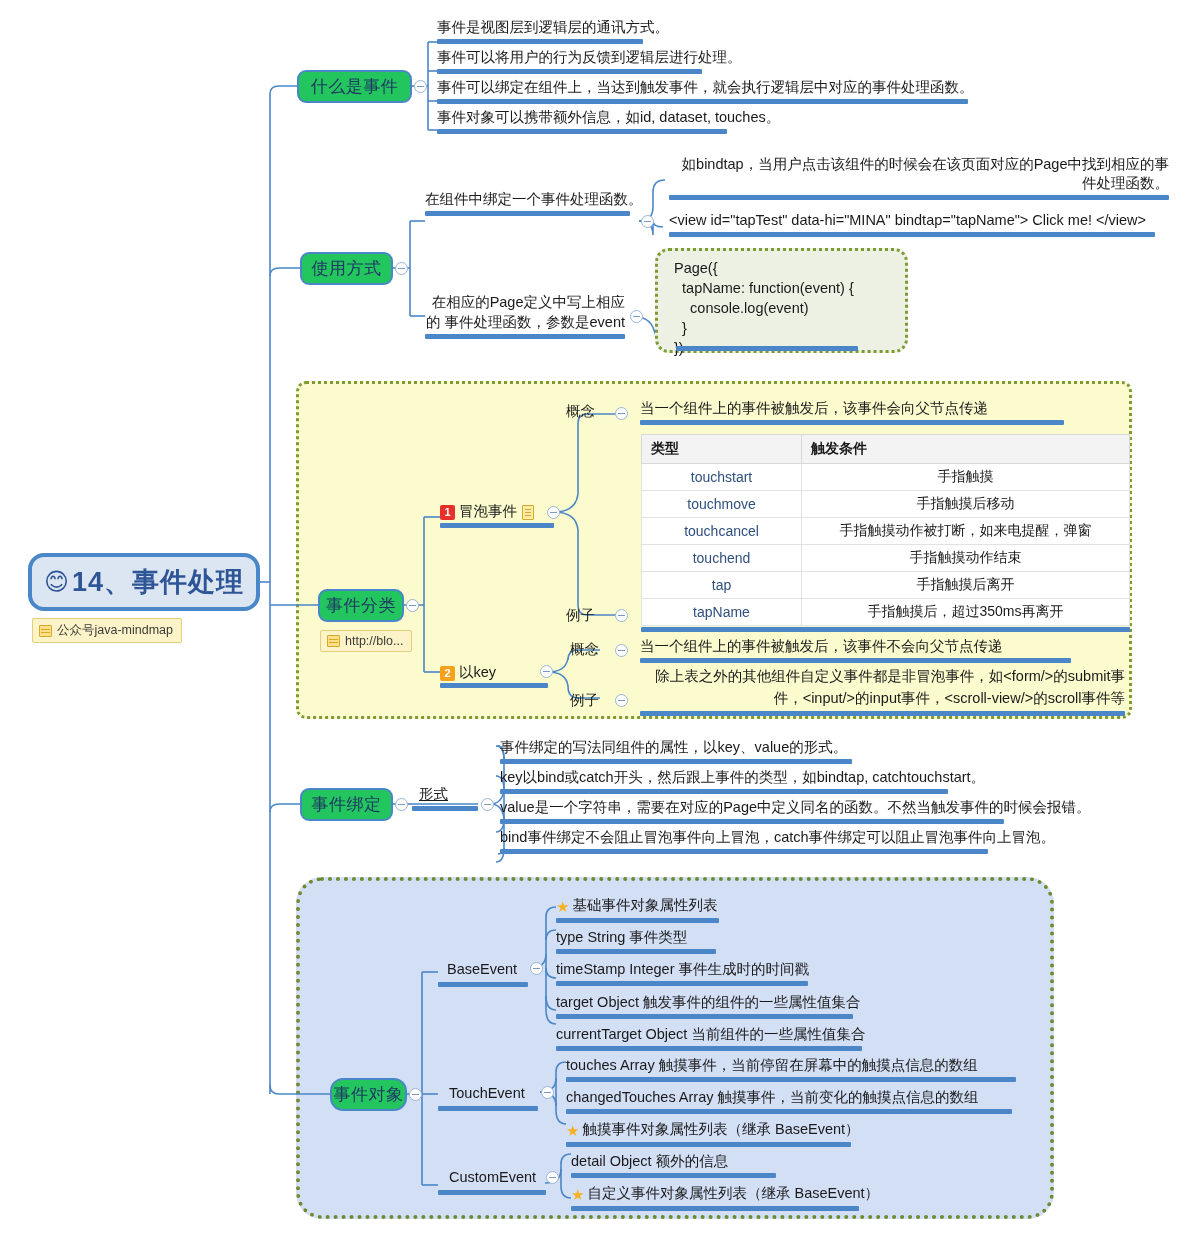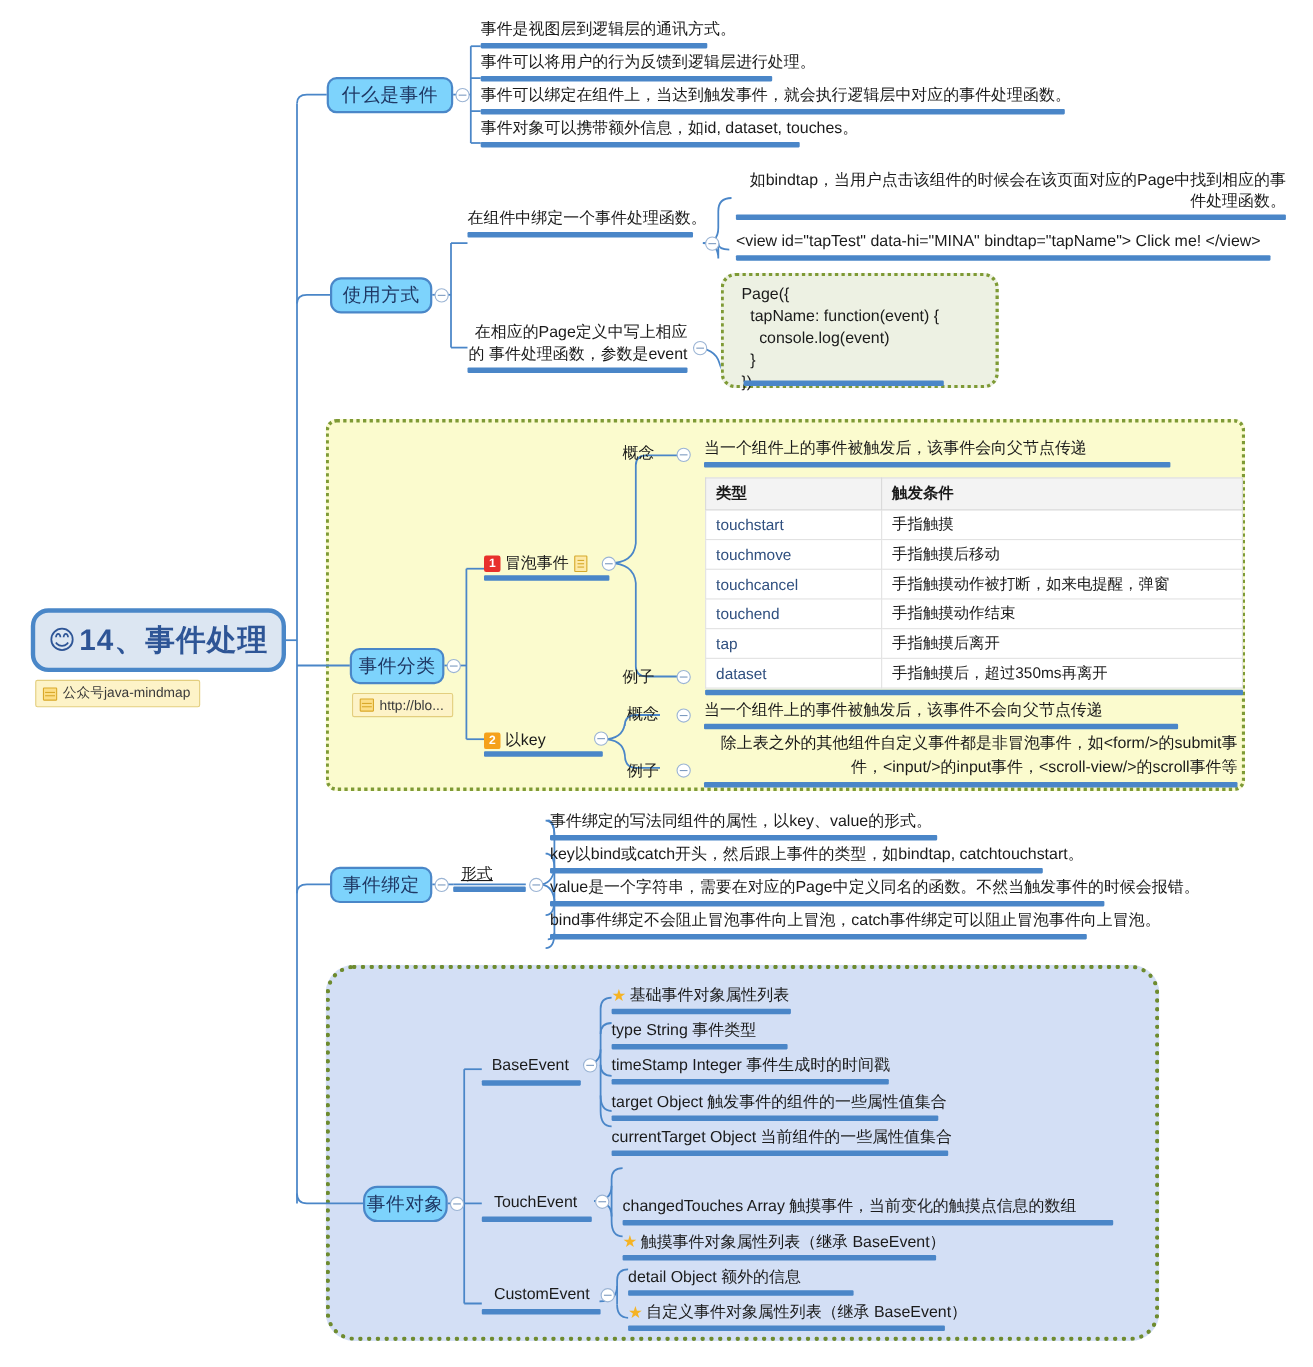--- a/index.html
+++ b/index.html
@@ -40,21 +40,21 @@
   .region-code {
     background: #EDF1E3;
     border: 3px dotted #7E9A35;
     border-radius: 14px;
     left: 655px; top: 248px; width: 253px; height: 105px;
   }
 
   
   .node {
     position: absolute;
-    background: #7dd3fc;
+    background: #22c55e;
     border: 2px solid #4A87C8;
     border-radius: 9px;
     color: #1F3864;
     display: flex;
     align-items: center;
     justify-content: center;
     font-size: 17px;
     letter-spacing: 0.5px;
     white-space: nowrap;
   }
@@ -198,21 +198,21 @@
     border: 1px solid #D8D8D8;
     text-align: left;
     padding: 5px 9px;
     font-weight: bold;
     font-size: 14px;
     color: #1A1A1A;
   }
   .evtable td {
     border: 1px solid #E2E2E2;
     padding: 4px 9px;
-    text-align: left;
+    text-align: center;
     font-size: 14px;
   }
   .evtable td.c1 { width: 160px; color: #2F4F7F; }
   .evtable td.c2 { color: #1A1A1A; }
 
   
   .codeblock {
     position: absolute;
     left: 674px; top: 258px;
     font-size: 14.5px;
@@ -361,21 +361,21 @@
   </div>
   <div class="leaf" style="left:437px; top:108px;">
     <span>事件对象可以携带额外信息，如id, dataset, touches。</span>
     <span class="ul" style="width:290px;"></span>
   </div>
   <div class="leaf" style="left:437px; top:78px;">
     <span>事件可以绑定在组件上，当达到触发事件，就会执行逻辑层中对应的事件处理函数。</span>
     <span class="ul" style="width:531px;"></span>
   </div>
 
-  <div class="node" style="left:300px; top:252px; width:93px; height:33px;border-radius:10px;">
+  <div class="node" style="left:300px; top:252px; width:93px; height:33px;">
     <span>使用方式</span>
   </div>
   <div class="toggle" style="left:395px; top:262px;"></div>
 
   <div class="leaf" style="left:425px; top:190px;">
     <span>在组件中绑定一个事件处理函数。</span>
     <span class="ul" style="width:205px;"></span>
   </div>
   <div class="toggle" style="left:641px; top:215px;"></div>
 
@@ -449,21 +449,21 @@
       </tr>
       <tr>
         <td class="c1">touchend</td>
         <td class="c2">手指触摸动作结束</td>
       </tr>
       <tr>
         <td class="c1">tap</td>
         <td class="c2">手指触摸后离开</td>
       </tr>
       <tr>
-        <td class="c1">dataset</td>
+        <td class="c1">tapName</td>
         <td class="c2">手指触摸后，超过350ms再离开</td>
       </tr>
     </tbody>
   </table>
   <div style="position:absolute; left:641px; top:627px; width:489px; height:5px; background:#4A86C8; border-radius:1px;"></div>
 
   <div class="plainlabel" style="left:440px; top:663px;">
     <span class="numbadge orange">2</span><span>以key</span>
   </div>
   <div style="position:absolute; left:440px; top:683px; width:108px; height:5px; background:#4A86C8; border-radius:1px;"></div>
@@ -536,20 +536,24 @@
   </div>
   <div class="leaf" style="left:556px; top:1025px;">
     <span>currentTarget  Object  当前组件的一些属性值集合</span>
     <span class="ul" style="width:306px;"></span>
   </div>
 
   <div class="plainlabel" style="left:449px; top:1085px;">TouchEvent</div>
   <div style="position:absolute; left:438px; top:1106px; width:100px; height:5px; background:#4A86C8; border-radius:1px;"></div>
   <div class="toggle" style="left:541px; top:1086px;"></div>
 
+  <div class="leaf" style="left:566px; top:1056px;">
+    <span>touches          Array   触摸事件，当前停留在屏幕中的触摸点信息的数组</span>
+    <span class="ul" style="width:450px;"></span>
+  </div>
   <div class="leaf" style="left:566px; top:1088px;">
     <span>changedTouches        Array   触摸事件，当前变化的触摸点信息的数组</span>
     <span class="ul" style="width:446px;"></span>
   </div>
   <div class="leaf" style="left:566px; top:1120px;">
     <span class="star">★</span><span>触摸事件对象属性列表（继承 BaseEvent）</span>
     <span class="ul" style="width:285px;"></span>
   </div>
 
   <div class="plainlabel" style="left:449px; top:1169px;">CustomEvent</div>

